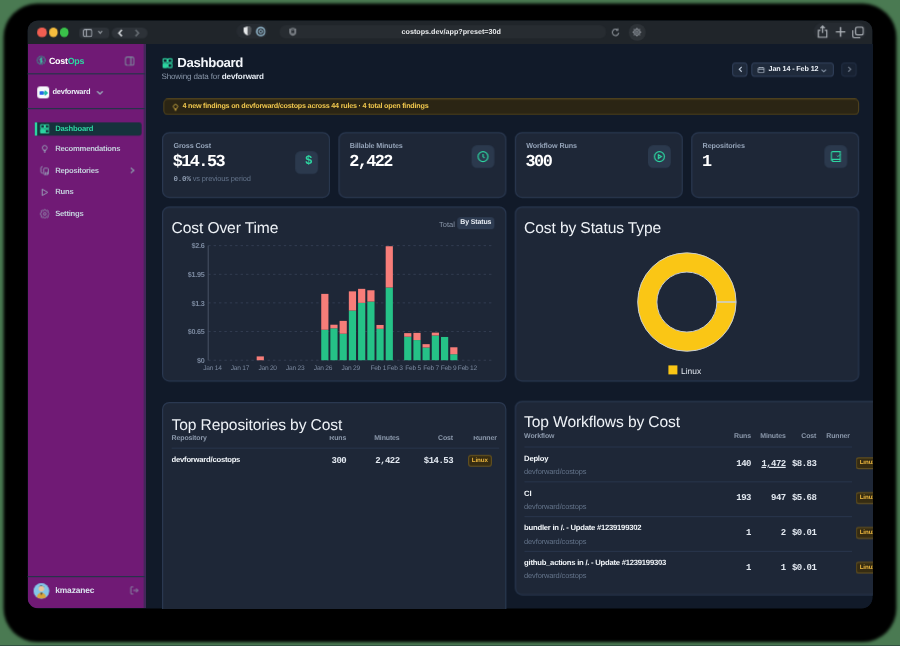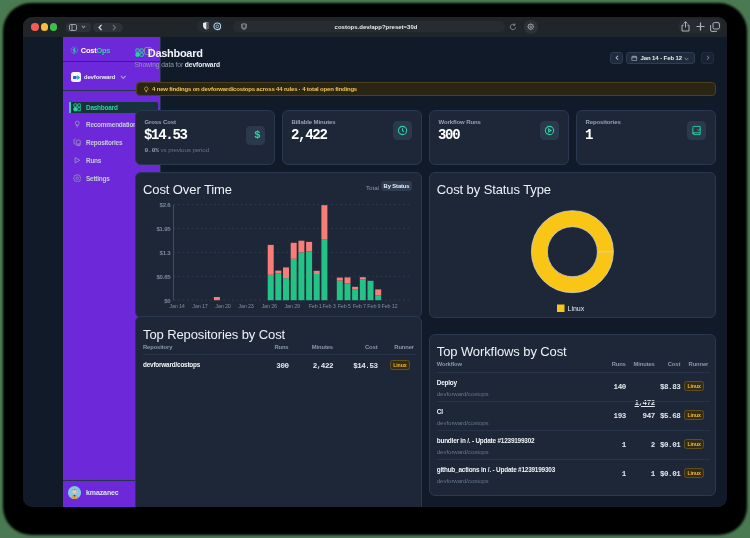--- a/index.html
+++ b/index.html
@@ -10,21 +10,21 @@
   .window { position:absolute; left:23px; top:17px; width:704px; height:490px; border-radius:9px; overflow:hidden; background:#111a29; }
 
   
   .titlebar { position:absolute; left:0; top:0; width:704px; height:20px; background:#20252a; }
   .tl { position:absolute; top:6.3px; width:7.4px; height:7.4px; border-radius:50%; }
   .tbtn { position:absolute; background:#2d3238; border-radius:4.5px; }
   .ticon { position:absolute; }
 
   
   .app { position:absolute; left:0; top:20px; width:704px; height:470px; background:#111a29; }
-  .sidebar { position:absolute; left:0; top:0; width:98px; height:470px; background:#6d28d9; border-right:1px solid #27334a;margin-left:40px; }
+  .sidebar { position:absolute; left:0; top:0; width:98px; height:470px; background:#701a75; border-right:1px solid #27334a; }
   .sdiv { position:absolute; left:0; width:98px; height:1px; background:#27334a; }
 
   .navitem { position:absolute; left:6px; width:89px; height:11.5px; color:#c3cddb; font-size:6.4px; font-weight:700; letter-spacing:-0.2px; }
   .navitem .lbl { position:absolute; left:17px; top:2.6px; }
   .navitem svg { position:absolute; left:3.5px; top:1.5px; }
   .navitem.active { background:#16323c; border-radius:2px; color:#2dd4a0; }
   .navitem.active .bar { position:absolute; left:0; top:0; width:1.6px; height:11.5px; background:#2dd4a0; }
 
   .card { position:absolute; background:#1e2737; border:1px solid #2a3850; border-radius:6px; }
 
@@ -337,50 +337,50 @@
         <svg width="287" height="146" viewBox="0 0 287 146" style="position:absolute; left:0; top:0;">
           <circle cx="142.4" cy="78.7" r="33" fill="none" stroke="#fac615" stroke-width="16"></circle>
           <circle cx="142.4" cy="78.7" r="41" fill="none" stroke="#c9cfd8" stroke-width="0.8"></circle>
           <circle cx="142.4" cy="78.7" r="25" fill="none" stroke="#c9cfd8" stroke-width="0.8"></circle>
           <line x1="167.4" y1="78.7" x2="183.4" y2="78.7" stroke="#c9cfd8" stroke-width="1.2"></line>
           <rect x="127" y="131.5" width="7.5" height="7.5" fill="#fac615"></rect>
           <text x="137.5" y="138.3" font-size="7" fill="#e2e8f0" font-family="Liberation Sans, sans-serif">Linux</text>
         </svg>
       </div>
 
-      <div class="card" style="left:112px; top:279px; width:287px; height:204px;">
+      <div class="card" style="left:112px; top:298px; width:287px; height:204px;">
         <div class="cardtitle">Top Repositories by Cost</div>
         <div class="th" style="left:7px; top:26.5px;">Repository</div>
         <div class="th" style="left:0; top:26.5px; width:152.5px; text-align:right;">Runs</div>
         <div class="th" style="left:0; top:26.5px; width:197px; text-align:right;">Minutes</div>
         <div class="th" style="left:0; top:26.5px; width:241.5px; text-align:right;">Cost</div>
         <div class="th" style="left:0; top:26.5px; width:278px; text-align:right;">Runner</div>
         <div class="tdiv" style="left:7px; top:37px; width:273px;"></div>
         <div class="tname" style="left:7px; top:44px;">devforward/costops</div>
         <div class="tnum" style="left:0; top:44.5px; width:152.5px; text-align:right;">300</div>
         <div class="tnum" style="left:0; top:44.5px; width:197px; text-align:right;">2,422</div>
         <div class="tnum" style="left:0; top:44.5px; width:241.5px; text-align:right;">$14.53</div>
         <div class="badge" style="right:11.5px; top:43px;">
           <span>Linux</span>
         </div>
       </div>
 
-      <div class="card" style="left:405.75px; top:296.6px; width:287px; height:162px;">
+      <div class="card" style="left:405.75px; top:296.6px; width:316px; height:162px;">
         <div class="cardtitle">Top Workflows by Cost</div>
         <div class="th" style="left:7px; top:26.5px;">Workflow</div>
         <div class="th" style="left:0; top:26.5px; width:196px; text-align:right;">Runs</div>
         <div class="th" style="left:0; top:26.5px; width:225px; text-align:right;">Minutes</div>
         <div class="th" style="left:0; top:26.5px; width:250.5px; text-align:right;">Cost</div>
         <div class="th" style="left:0; top:26.5px; width:278.5px; text-align:right;">Runner</div>
         <div class="tdiv" style="left:7px; top:37px; width:273px;"></div>
 
         <div class="tname" style="left:7px; top:44px;">Deploy</div>
         <div class="tsub" style="left:7px; top:55px;">devforward/costops</div>
         <div class="tnum" style="left:0; top:48px; width:196px; text-align:right;">140</div>
-        <div class="tnum" style="left:0; top:64px; width:225px; text-align:right;text-decoration:underline;">1,472</div>
+        <div class="tnum" style="left:0; top:48px; width:225px; text-align:right;text-decoration:underline;">1,472</div>
         <div class="tnum" style="left:0; top:48px; width:250.5px; text-align:right;">$8.83</div>
         <div class="badge" style="right:11px; top:46px;">
           <span>Linux</span>
         </div>
         <div class="tdiv" style="left:7px; top:66.5px; width:273px;"></div>
 
         <div class="tname" style="left:7px; top:73px;">CI</div>
         <div class="tsub" style="left:7px; top:84px;">devforward/costops</div>
         <div class="tnum" style="left:0; top:77px; width:196px; text-align:right;">193</div>
         <div class="tnum" style="left:0; top:77px; width:225px; text-align:right;">947</div>

